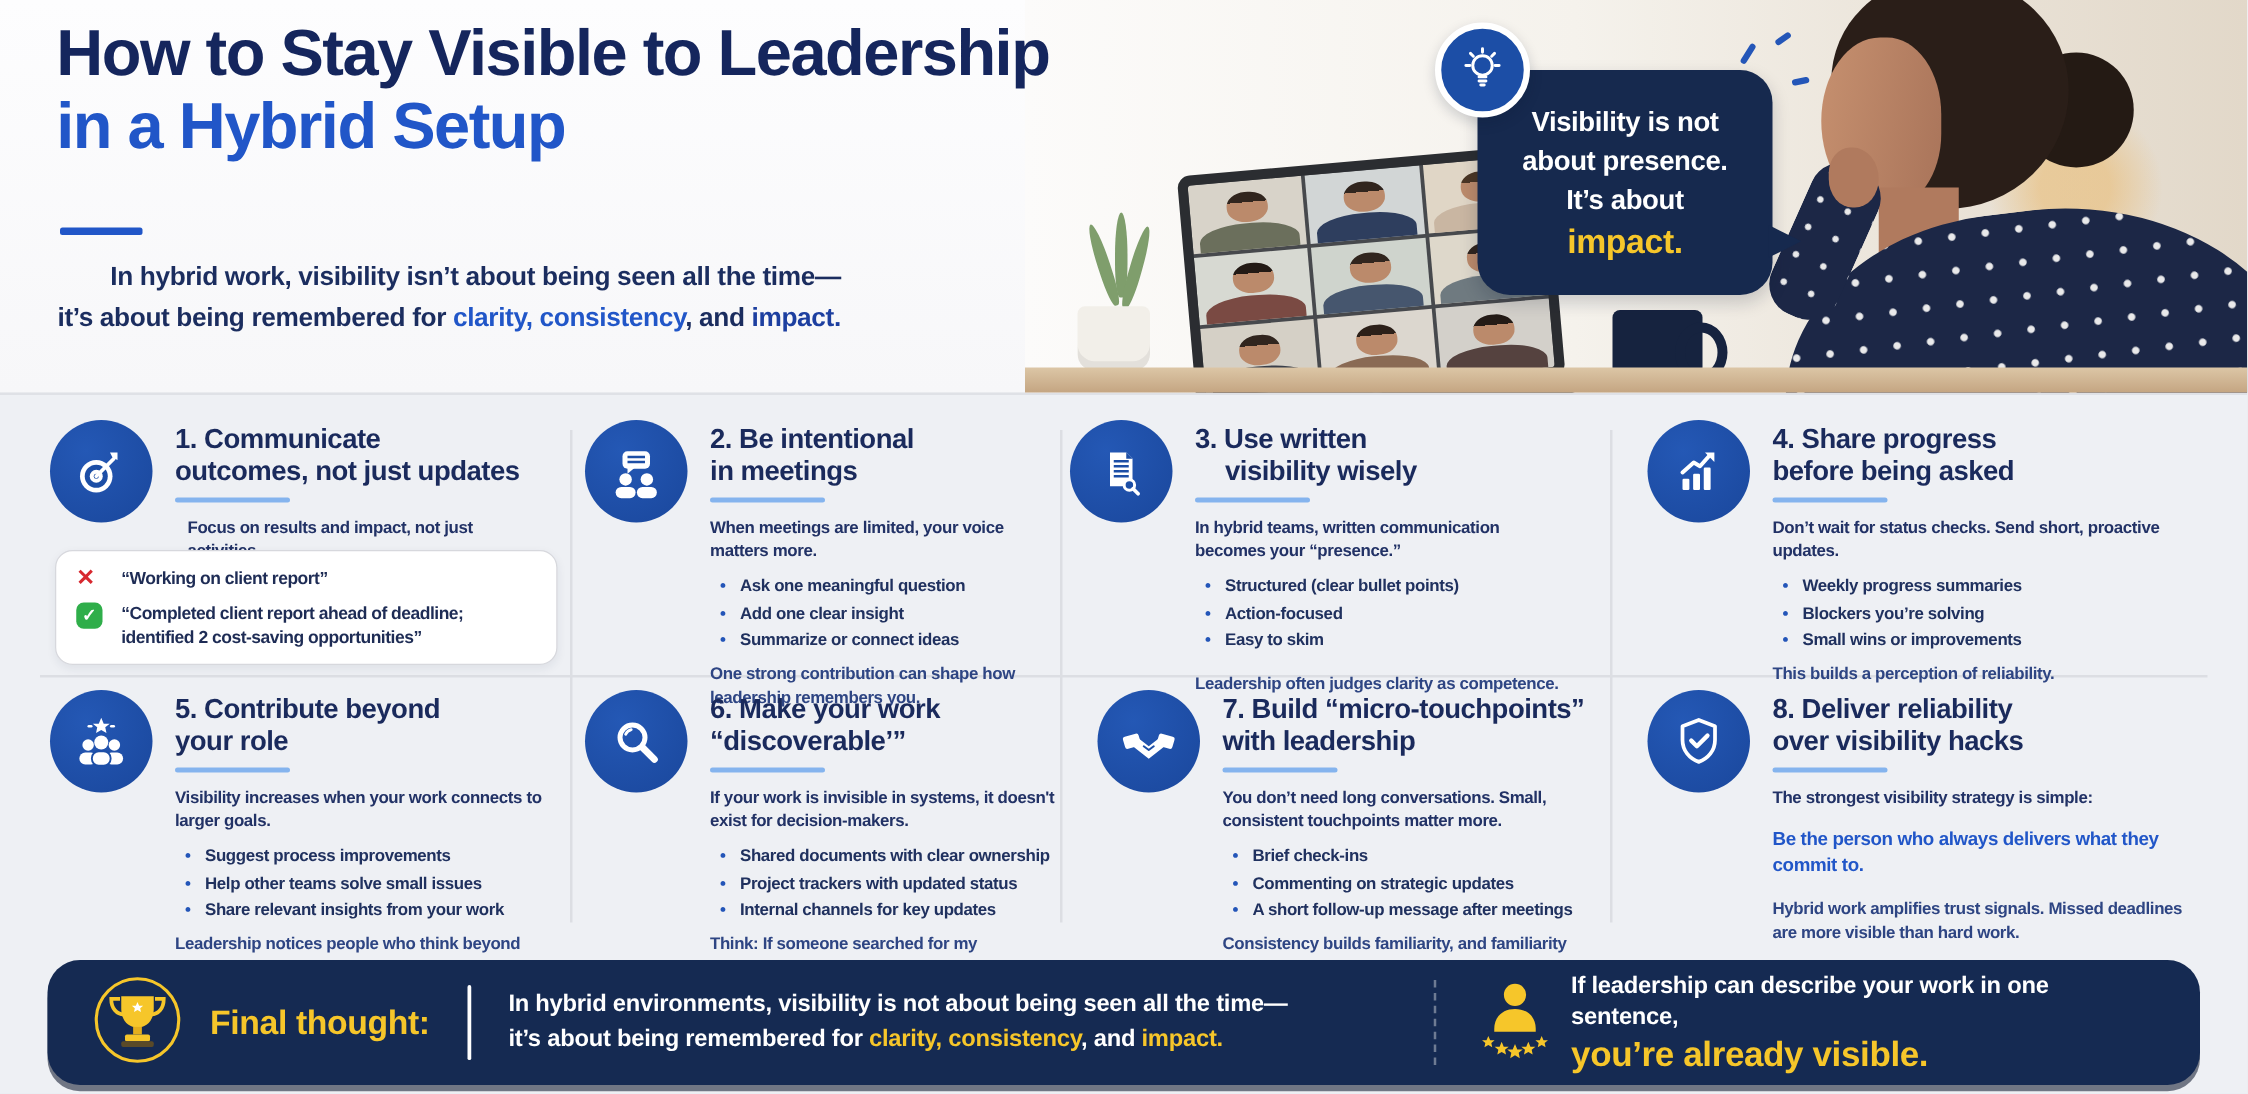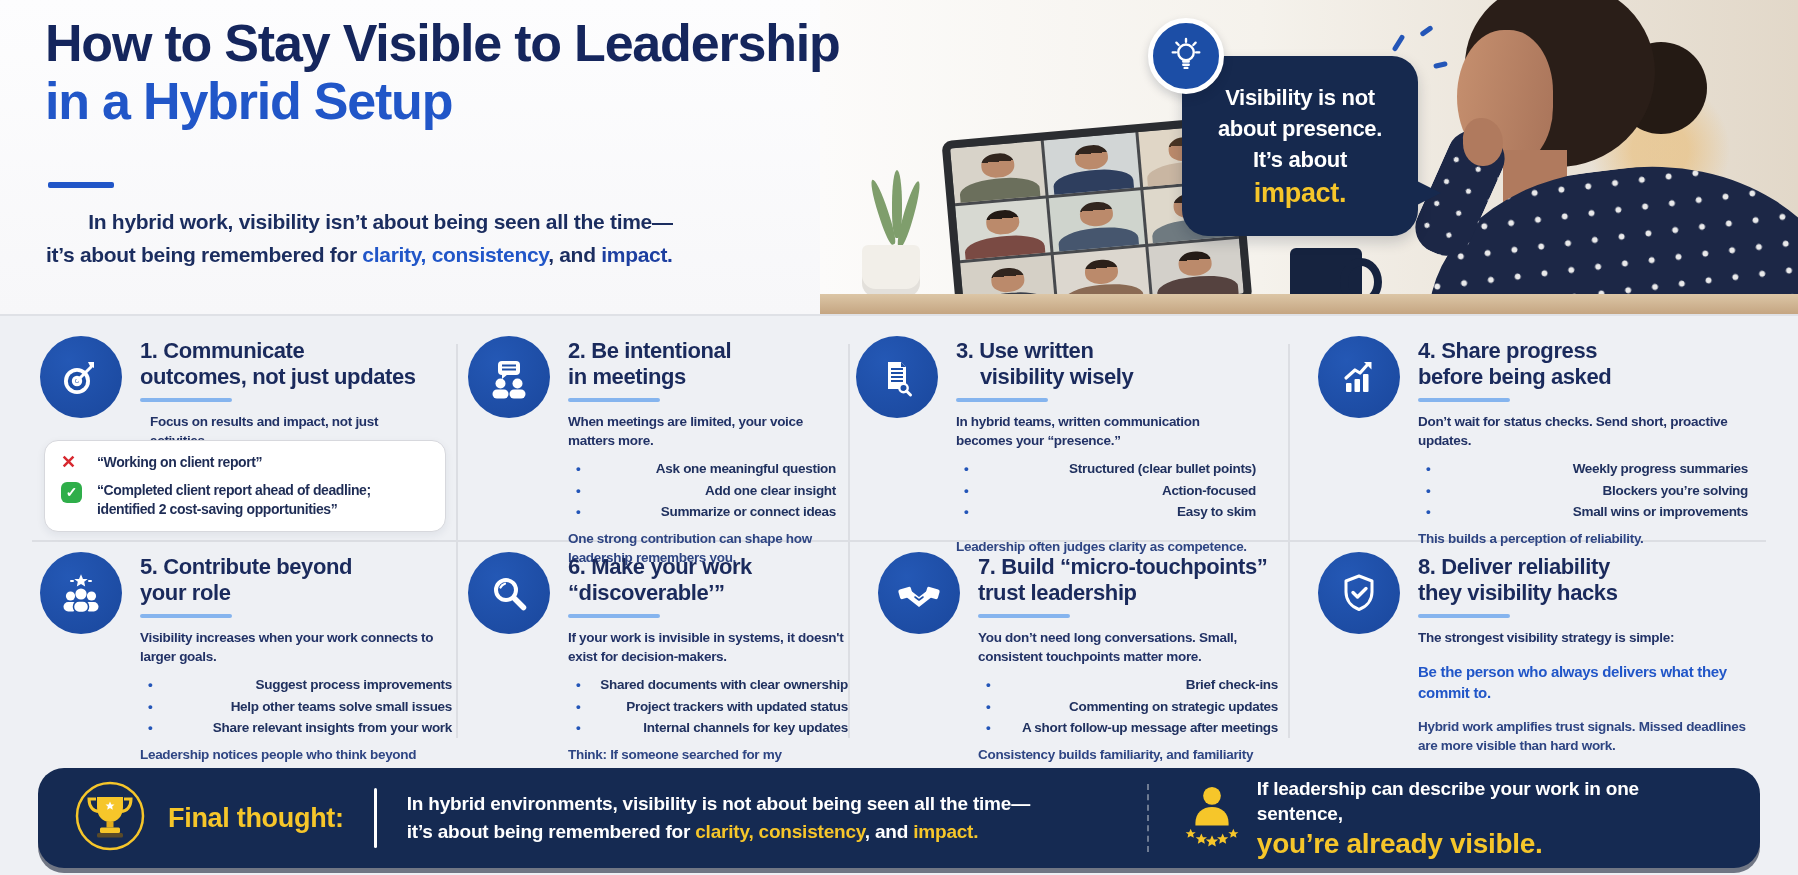--- a/index.html
+++ b/index.html
@@ -81,21 +81,21 @@
 
   .tip { position:absolute; display:flex; gap:18px; }
   .tip-icon { flex:0 0 auto; width:82px; height:82px; border-radius:50%;
     background:radial-gradient(circle at 35% 30%, #2458b5, #1a479c); display:flex; align-items:center; justify-content:center; }
   .tip-body-wrap { padding-top:2px; }
   .tip-title { font-size:22px; font-weight:800; letter-spacing:-0.4px; line-height:1.18; color:#1a2a5c; }
   .tip-title .indent { padding-left:24px; display:inline-block; }
   .tip-underline { width:92px; height:4px; background:#85b4ee; border-radius:2px; margin:8px 0 10px; }
   .tip-text { font-size:13.5px; font-weight:600; letter-spacing:-0.3px; line-height:1.42; color:#223266; }
   .tip-bullets { list-style:none; margin:8px 0 6px; }
-  .tip-bullets li { position:relative; padding-left:24px; font-size:13.5px; font-weight:700; letter-spacing:-0.3px; line-height:1.6; color:#20315f;text-align:right; }
+  .tip-bullets li { position:relative; padding-left:24px; font-size:13.5px; font-weight:700; letter-spacing:-0.3px; line-height:1.6; color:#20315f; }
   .tip-bullets li::before { content:'•'; position:absolute; left:8px; color:#2355b8; }
   .tip-footer { font-size:13.5px; font-weight:600; letter-spacing:-0.3px; line-height:1.42; color:#2e4583; margin-top:6px; }
   .tip-emphasis { font-size:15px; font-weight:800; letter-spacing:-0.3px; line-height:1.4; color:#2156c8; margin:14px 0; }
 
   .example-card { position:absolute; left:44px; top:440px; width:402px; background:#ffffff;
     border:1.5px solid #d7d8dd; border-radius:14px; box-shadow:0 3px 8px rgba(30,40,70,.07);
     padding:12px 14px 12px 16px; display:grid; grid-template-columns:26px 1fr; column-gap:10px; row-gap:8px; align-items:start; }
   .example-card .mark-x { color:#d7282f; font-size:18px; font-weight:900; line-height:1.1; }
   .example-card .mark-check { width:21px; height:21px; border-radius:6px; background:#2fae4a; color:#fff; font-size:14px; font-weight:900;
     display:flex; align-items:center; justify-content:center; line-height:1; margin-top:1px; }
@@ -357,21 +357,21 @@
       <svg width="48" height="48" viewBox="0 0 48 48" fill="#fff">
         <rect x="4" y="19" width="13" height="10" rx="2" transform="rotate(-16 10.5 24)"></rect>
         <rect x="31" y="19" width="13" height="10" rx="2" transform="rotate(16 37.5 24)"></rect>
         <path d="M15 21 l9 7 9 -7 5 6 -14 11 -14 -11 z"></path>
         <path d="M20 28 l4 3 M24 31 l4 -3" stroke="#1c4ea6" stroke-width="1.6" stroke-linecap="round"></path>
       </svg>
     </div>
     <div class="tip-body-wrap" style="width:340px;">
       <div class="tip-title">
         <div>7. Build “micro-touchpoints”</div>
-        <div>trust leadership</div>
+        <div>with leadership</div>
       </div>
       <div class="tip-underline"></div>
       <div class="tip-text">You don’t need long conversations. Small, consistent touchpoints matter more.</div>
       <ul class="tip-bullets">
         <li>Brief check-ins</li>
         <li>Commenting on strategic updates</li>
         <li>A short follow-up message after meetings</li>
       </ul>
       <div class="tip-footer">Consistency builds familiarity, and familiarity builds trust.</div>
     </div>
@@ -380,21 +380,21 @@
   <div class="tip" style="left:1318px; top:552px; width:430px;">
     <div class="tip-icon">
       <svg width="48" height="48" viewBox="0 0 48 48" fill="none" stroke="#fff">
         <path d="M24 7 L37 12 V23 C37 31.5 31.5 37.8 24 40.5 C16.5 37.8 11 31.5 11 23 V12 Z" stroke-width="3" stroke-linejoin="round"></path>
         <path d="M18 23.5 l4.5 4.5 L31 19.5" stroke-width="3.4" stroke-linecap="round" stroke-linejoin="round"></path>
       </svg>
     </div>
     <div class="tip-body-wrap" style="width:330px;">
       <div class="tip-title">
         <div>8. Deliver reliability</div>
-        <div>they visibility hacks</div>
+        <div>over visibility hacks</div>
       </div>
       <div class="tip-underline"></div>
       <div class="tip-text">The strongest visibility strategy is simple:</div>
       <div class="tip-emphasis">Be the person who always delivers what they commit to.</div>
       <div class="tip-footer">Hybrid work amplifies trust signals. Missed deadlines are more visible than hard work.</div>
     </div>
   </div>
 
   <div class="finalbar">
     <span>

